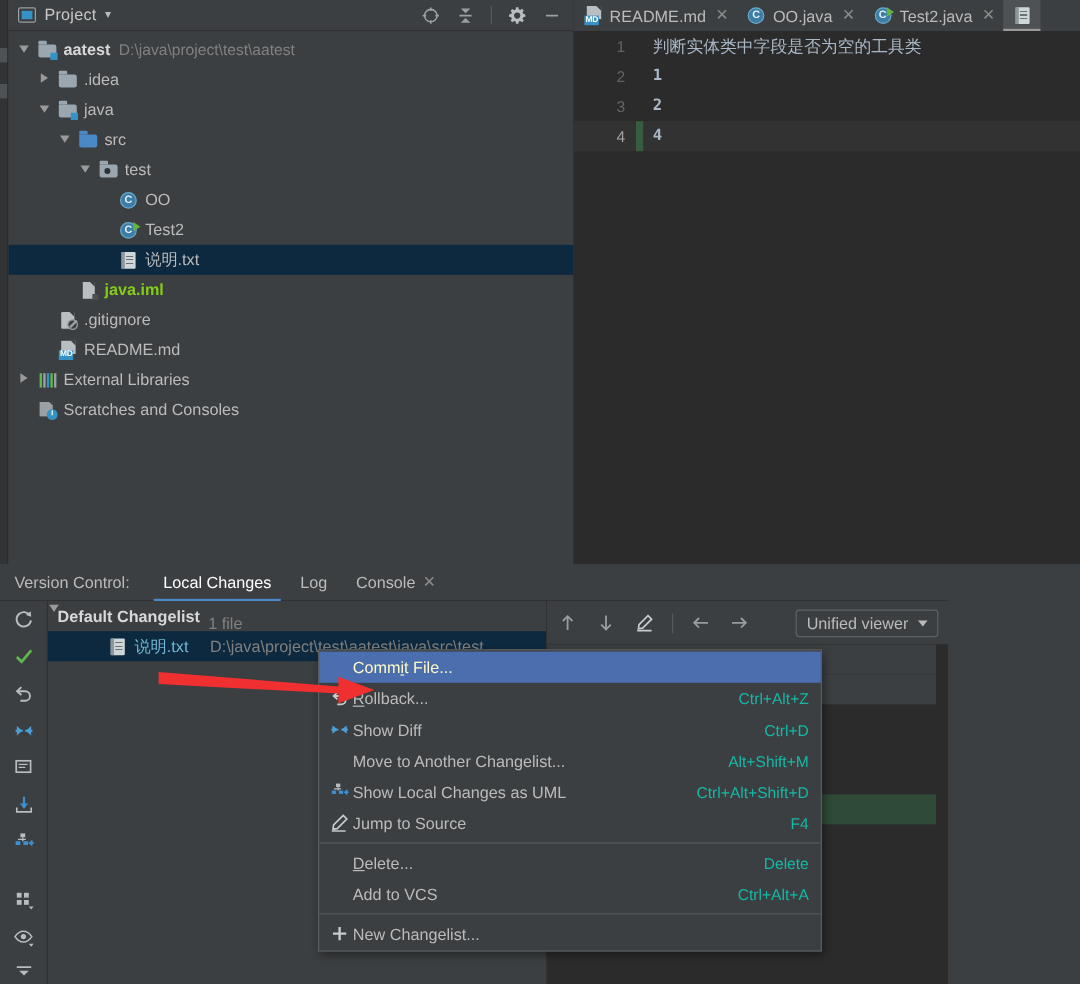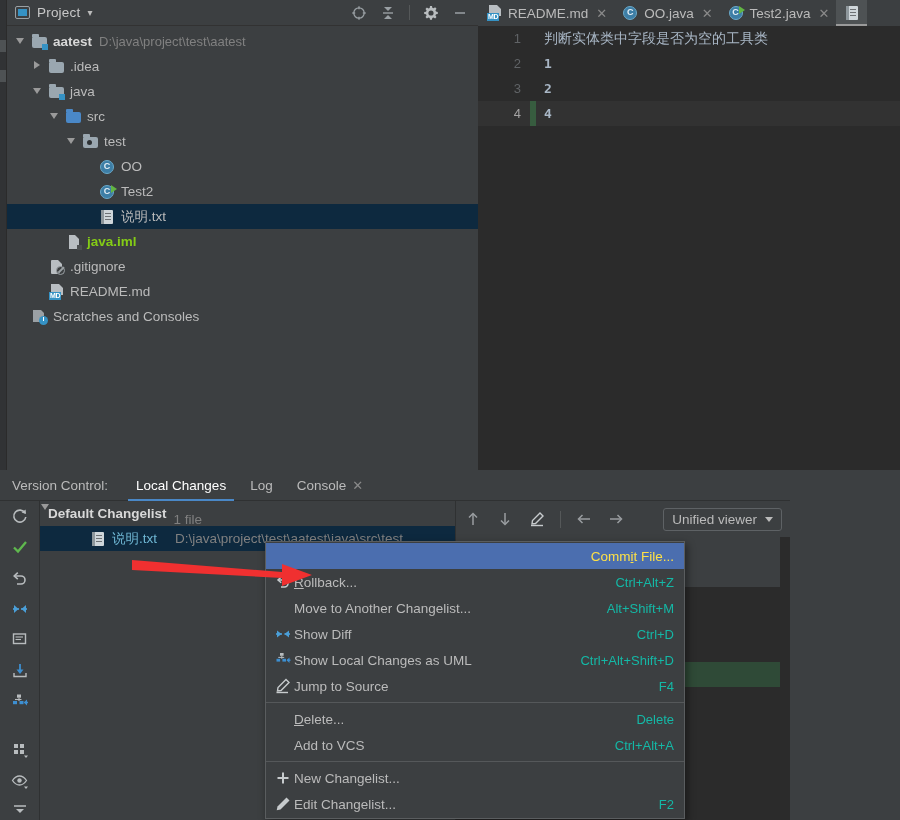--- a/index.html
+++ b/index.html
@@ -192,21 +192,21 @@
   .d-scroll { position:absolute; right:0; top:36px; width:10px; bottom:0; }
 
   
   .ctx {
     position:absolute; left:265px; top:541px; width:420px;
     background:#3c3f41; border:1px solid #5a5d5f;
     box-shadow: 2px 3px 8px rgba(0,0,0,.45); z-index: 50;
     padding: 1px 0;
   }
   .mi { height:26px; display:flex; align-items:center; padding:0 10px 0 6px; font-size:13.5px; color:#bbbbbb; }
-  .mi.hl { background:#4b6eaf; color:#fde047;text-align:right; }
+  .mi.hl { background:#4b6eaf; color:#fef9c3; }
   .mi .mi-ic { width:22px; flex:0 0 22px; display:flex; align-items:center; justify-content:center; }
   .mi .mi-lab { flex:1 1 auto; }
   .mi .mi-key { color:#14b8a6; font-size:13px; padding-left:16px; }
   .mi-sep { height:1px; background:#55585a; margin:3px 0; }
   .mnem { text-decoration: underline; }
 
   
   .red-arrow { position:absolute; left:132px; top:556px; width:200px; height:34px; z-index:60; }
 </style>
 </head>
@@ -342,20 +342,33 @@
           </span>
           <span class="txt">.gitignore</span>
         </div>
         <div class="row" style="padding-left: 25px;">
           <span class="arrow"></span>
           <span class="ico">
             <span class="md-ic"></span>
             <span class="md-tag">MD</span>
           </span>
           <span class="txt">README.md</span>
+        </div>
+        <div class="row" style="padding-left: 8px;">
+          <span class="arrow closed"></span>
+          <span class="ico">
+            <span class="lib-ic">
+              <i style="background:#5fb84e"></i>
+              <i style="background:#9aa0a4"></i>
+              <i style="background:#3592c4"></i>
+              <i style="background:#5fb84e"></i>
+              <i style="background:#9aa0a4"></i>
+            </span>
+          </span>
+          <span class="txt">External Libraries</span>
         </div>
         <div class="row" style="padding-left: 8px;">
           <span class="arrow"></span>
           <span class="ico">
             <span class="scr-ic">
               <span class="pg"></span>
               <span class="clk"></span>
             </span>
           </span>
           <span class="txt">Scratches and Consoles</span>
@@ -590,35 +603,35 @@
         <span class="mi-ic">
           <svg width="16" height="16" viewBox="0 0 16 16">
             <path d="M3.5 6h6a3.5 3.5 0 0 1 0 7H6" fill="none" stroke="#c7cbcd" stroke-width="1.5"></path>
             <polyline points="6.2,3 3,6 6.2,8.8" fill="none" stroke="#c7cbcd" stroke-width="1.5"></polyline>
           </svg>
         </span>
         <span class="mi-lab"><span class="mnem">R</span>ollback...</span>
         <span class="mi-key">Ctrl+Alt+Z</span>
       </div>
       <div class="mi">
-        <span class="mi-ic"></span>
-        <span class="mi-lab">Move to Another Changelist...</span>
-        <span class="mi-key">Alt+Shift+M</span>
-      </div>
-      <div class="mi">
         <span class="mi-ic">
           <svg width="16" height="16" viewBox="0 0 16 16">
             <line x1="1" y1="8" x2="7" y2="8" stroke="#4a9fd8" stroke-width="1.6"></line>
             <polygon points="2,4.5 2,11.5 6.5,8" fill="#4a9fd8"></polygon>
             <line x1="15" y1="8" x2="9.5" y2="8" stroke="#4a9fd8" stroke-width="1.6"></line>
             <polygon points="14,4.5 14,11.5 9.5,8" fill="#4a9fd8"></polygon>
           </svg>
         </span>
         <span class="mi-lab">Show Diff</span>
         <span class="mi-key">Ctrl+D</span>
+      </div>
+      <div class="mi">
+        <span class="mi-ic"></span>
+        <span class="mi-lab">Move to Another Changelist...</span>
+        <span class="mi-key">Alt+Shift+M</span>
       </div>
       <div class="mi">
         <span class="mi-ic">
           <svg width="16" height="16" viewBox="0 0 16 16">
             <rect x="5" y="1" width="3.6" height="2.8" fill="#b8bcbe"></rect>
             <rect x="1.5" y="6.8" width="3.6" height="2.8" fill="#3d8fd1"></rect>
             <rect x="7.4" y="6.8" width="3.6" height="2.8" fill="#3d8fd1"></rect>
             <line x1="6.8" y1="3.8" x2="6.8" y2="6.8" stroke="#b8bcbe" stroke-width="1"></line>
             <line x1="3.3" y1="5.4" x2="9.2" y2="5.4" stroke="#b8bcbe" stroke-width="1"></line>
             <line x1="15.5" y1="8.2" x2="12" y2="8.2" stroke="#3d8fd1" stroke-width="1.4"></line>
@@ -652,28 +665,19 @@
       <div class="mi-sep"></div>
       <div class="mi">
         <span class="mi-ic">
           <svg width="16" height="16" viewBox="0 0 16 16">
             <line x1="8" y1="2.5" x2="8" y2="13.5" stroke="#c7cbcd" stroke-width="2"></line>
             <line x1="2.5" y1="8" x2="13.5" y2="8" stroke="#c7cbcd" stroke-width="2"></line>
           </svg>
         </span>
         <span class="mi-lab">New Changelist...</span>
       </div>
-      <div class="mi">
-        <span class="mi-ic">
-          <svg width="16" height="16" viewBox="0 0 16 16">
-            <path d="M11.5 1.5l3 3-9 9-3.8.8.8-3.8z" fill="#c7cbcd"></path>
-          </svg>
-        </span>
-        <span class="mi-lab">Edit Changelist...</span>
-        <span class="mi-key">F2</span>
-      </div>
     </div>
 
   <svg class="red-arrow" viewBox="0 0 200 34">
     <polygon points="0,4 150,16 150,8 180,19 150,30 150,22 0,14" fill="#f03030"></polygon>
   </svg>
 
 </div>
 
 </body></html>

